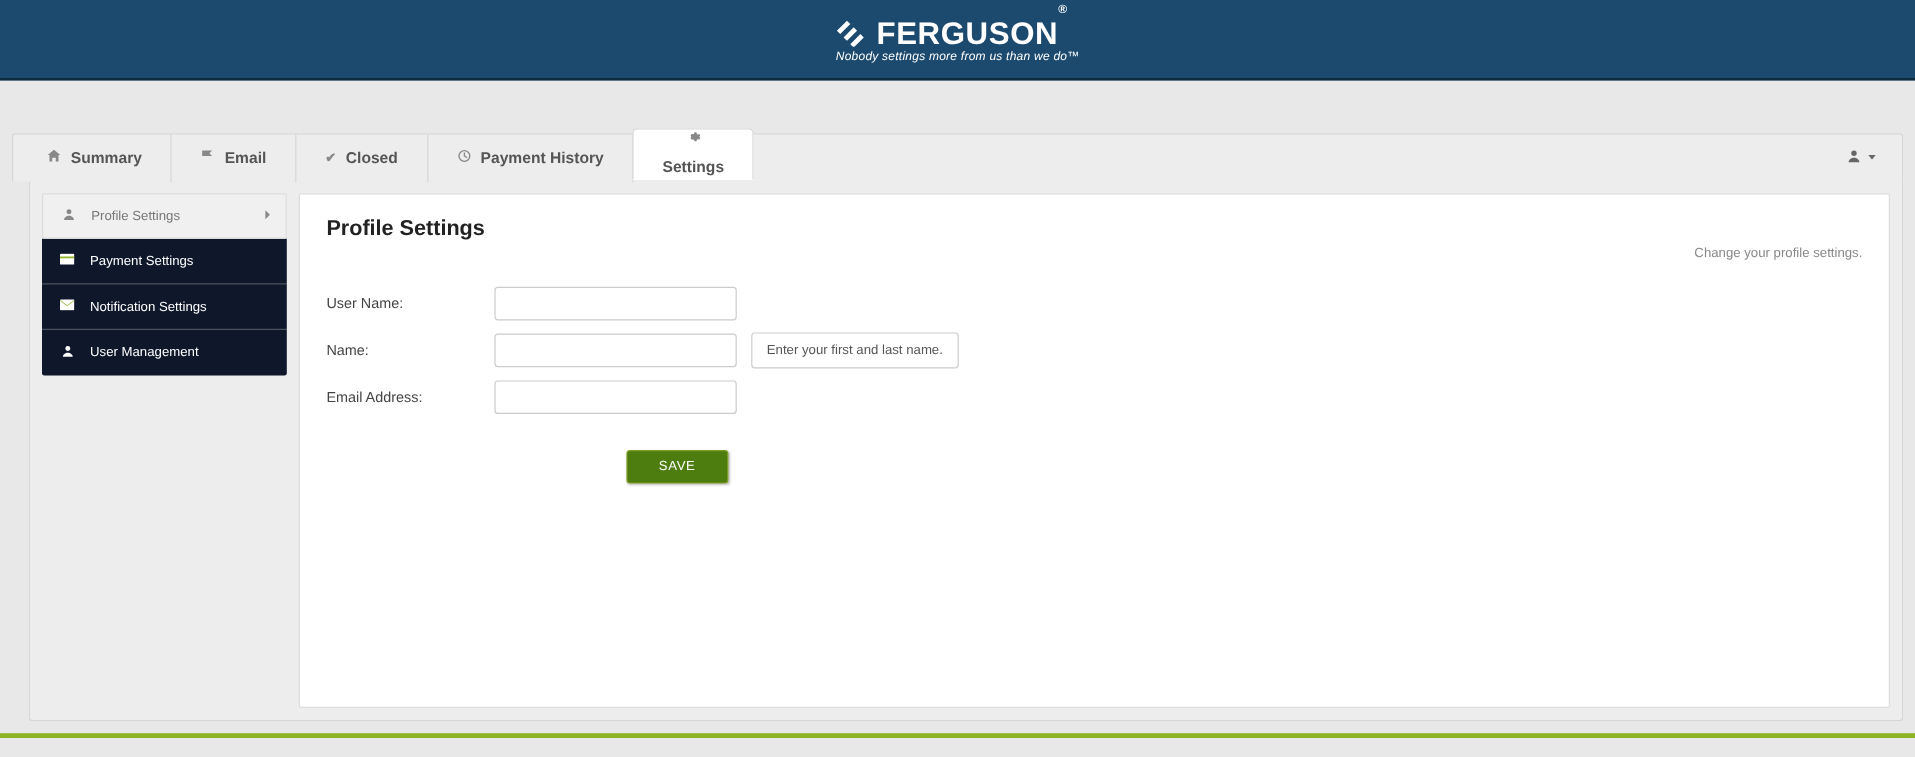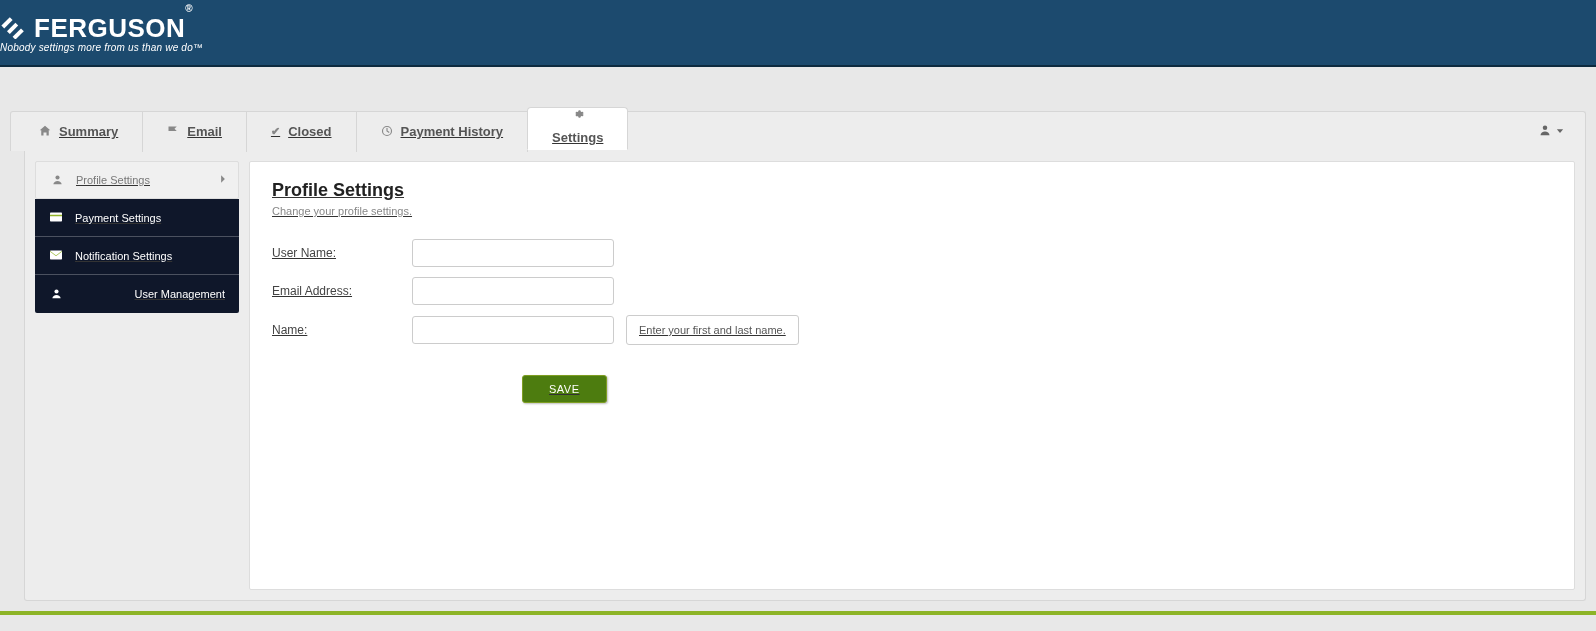--- a/index.html
+++ b/index.html
@@ -8,21 +8,21 @@
     font-size: 13px;
     background: #e8e8e8;
     color: #333;
     width: 1596px;
   }
   .header {
     background: #1c4a6e;
     height: 67px;
     display: flex;
     align-items: center;
-    justify-content: flex-start;
+    justify-content: center;
     border-bottom: 2px solid #0d2a3f;
   }
   .logo-wrap {
     color: #fff;
     text-align: center;
     position: relative;
   }
   .logo-top {
     display: flex;
     align-items: center;
@@ -42,21 +42,20 @@
     top: -10px;
   }
   .tagline {
     font-style: italic;
     font-size: 10px;
     letter-spacing: 0.2px;
     margin-top: -2px;
   }
   .page-body {
     padding: 44px 10px 10px 10px;
-    text-decoration: underline;
   }
   .tab-bar {
     background: #ededed;
     border: 1px solid #d6d6d6;
     border-bottom: none;
     height: 40px;
     display: flex;
     align-items: center;
     position: relative;
     border-radius: 3px 3px 0 0;
@@ -134,39 +133,40 @@
     color: #777;
   }
   .side-green {
     background: #0f172a;
     border-radius: 0 0 2px 2px;
   }
   .side-item.green {
     color: #fff;
     border-bottom: 1px solid rgba(255,255,255,0.25);
   }
-  .side-item.green:last-child { border-bottom: none; justify-content: space-between; }
+  .side-item.green:last-child { border-bottom: none; }
   .side-item .ic { width: 14px; text-align: center; font-size: 11px; }
   .main-panel {
     flex: 1;
     background: #fff;
     border: 1px solid #ddd;
     border-radius: 2px;
     padding: 18px 22px;
   }
   .panel-title {
     font-size: 18px;
     font-weight: bold;
     color: #222;
     margin-bottom: 4px;
   }
   .panel-sub {
     font-size: 11px;
     color: #888;
     margin-bottom: 22px;
+    text-align: right;
   }
   .form-row {
     display: flex;
     align-items: center;
     margin-bottom: 10px;
     gap: 12px;
   }
   .form-label {
     width: 128px;
     font-size: 12px;
@@ -341,30 +341,30 @@
     <div class="main-panel">
       <div class="panel-title">Profile Settings</div>
       <div class="panel-sub">Change your profile settings.</div>
 
       <div class="form-row">
         <div class="form-label">User Name:</div>
         <input class="form-input" type="text" value="" style="">
       </div>
 
       <div class="form-row">
-        <div class="form-label">Email Address:</div>
-        <input class="form-input" type="text" value="" style="">
-      </div>
-
-      <div class="form-row">
         <div class="form-label">Name:</div>
         <input class="form-input" type="text" value="" style="">
         <div class="hint-box">Enter your first and last name.</div>
       </div>
 
+      <div class="form-row">
+        <div class="form-label">Email Address:</div>
+        <input class="form-input" type="text" value="" style="">
+      </div>
+
       <div class="save-row">
         <button class="save-btn">SAVE</button>
       </div>
     </div>
   </div>
 </div>
 
 <div class="footer-bar"></div>
 
 </body></html>

